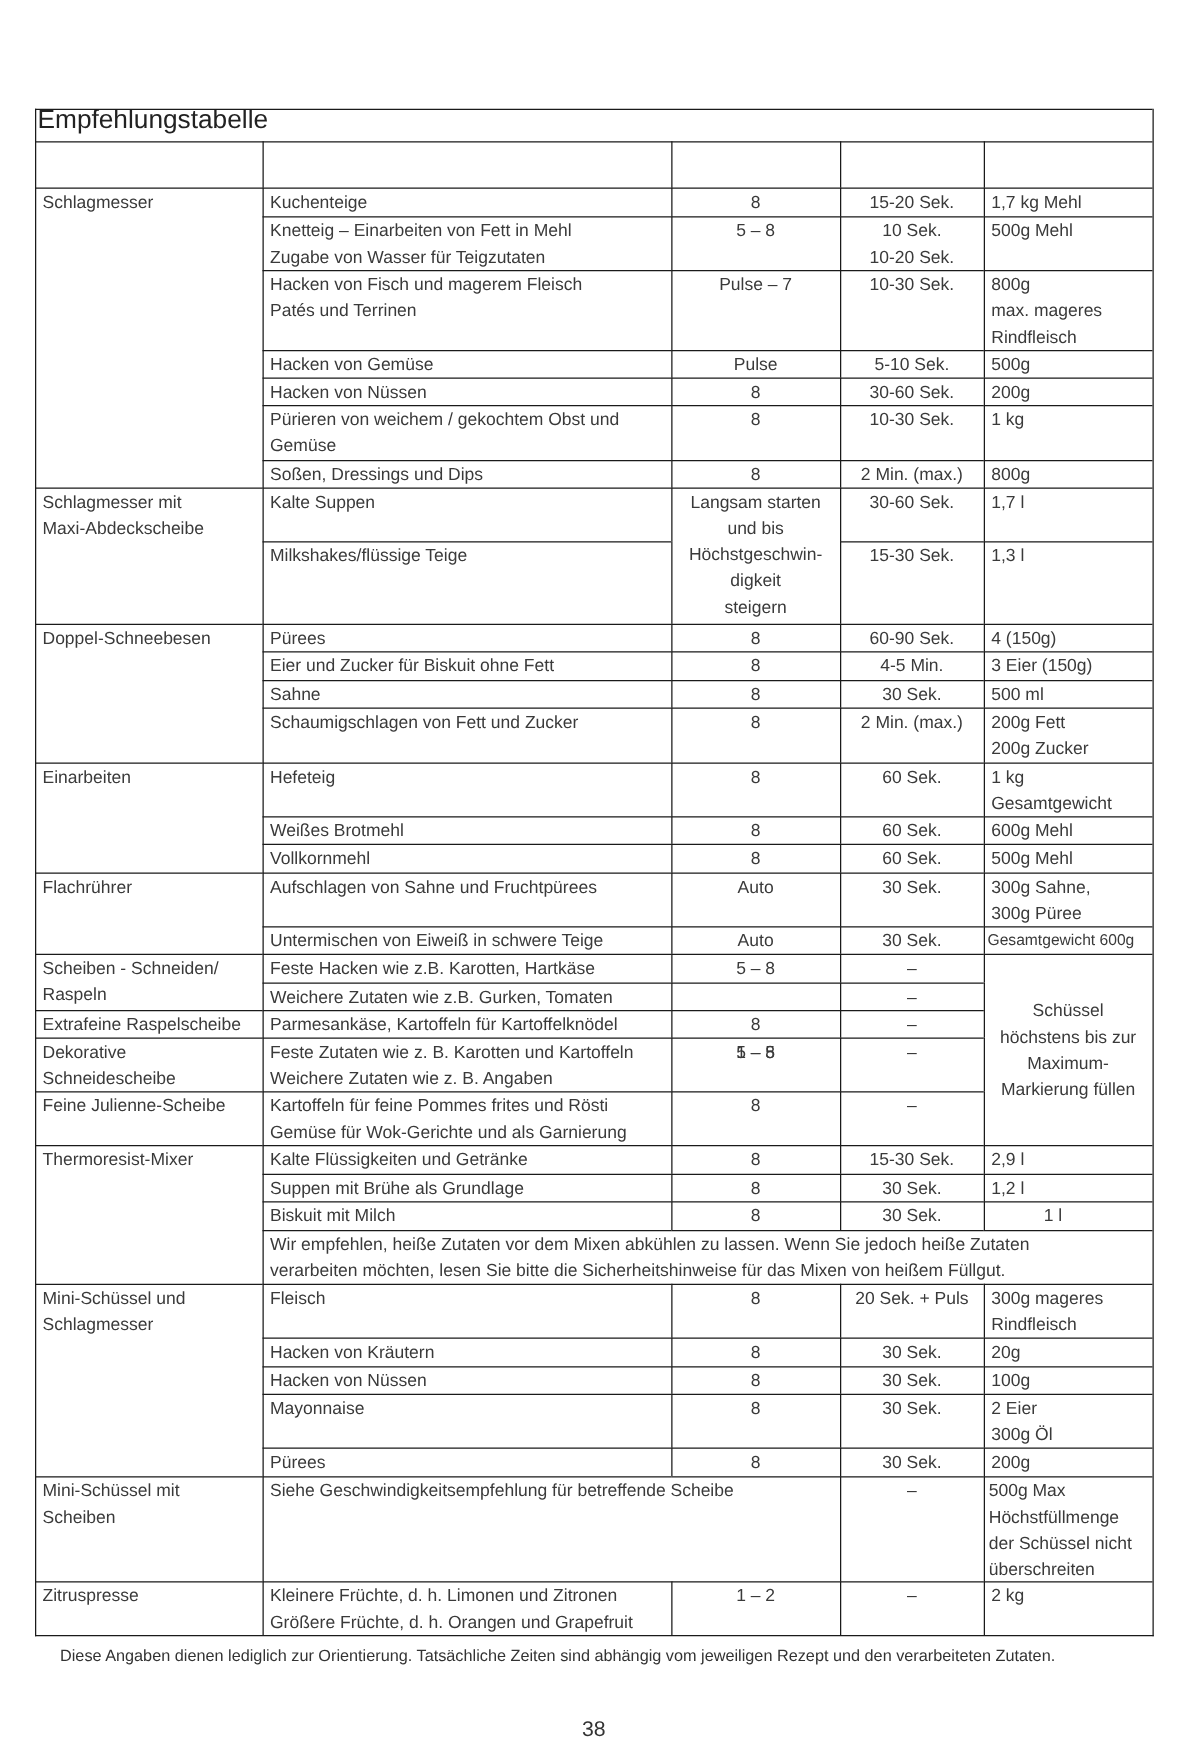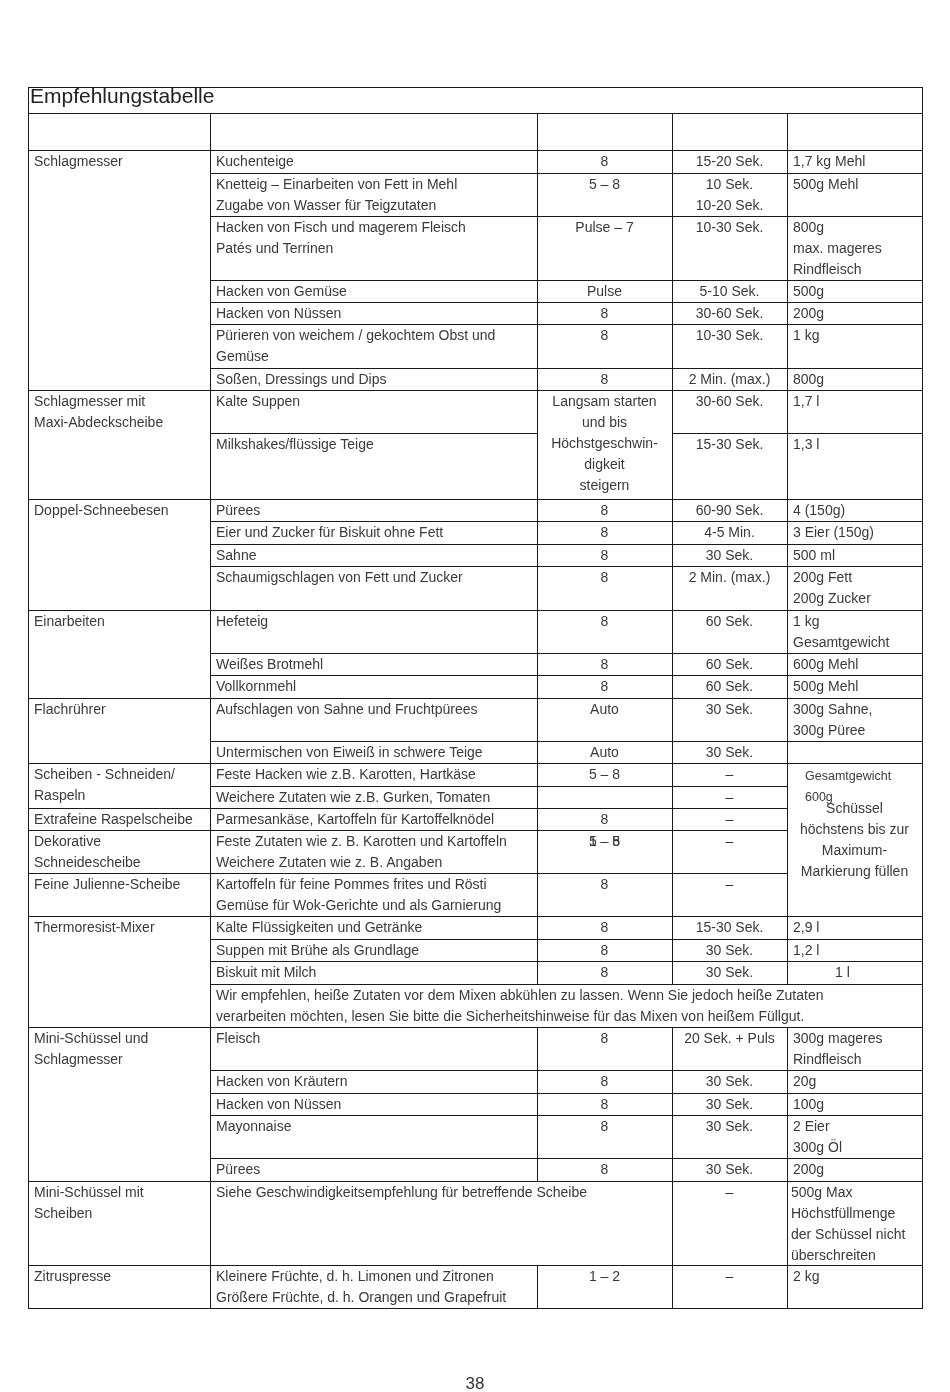--- a/index.html
+++ b/index.html
@@ -264,21 +264,21 @@
       <div class="line" style="left: 210px; top: 741px; width: 327px; height: 1px;"></div>
       <div class="line" style="left: 537px; top: 741px; width: 135px; height: 1px;"></div>
       <div class="line" style="left: 672px; top: 741px; width: 115px; height: 1px;"></div>
       <div class="line" style="left: 787px; top: 741px; width: 135px; height: 1px;"></div>
       <div class="cell " style="left: 210px; top: 741px; width: 327px; height: 22px;">Untermischen von Eiweiß in schwere Teige</div>
       <div class="line" style="left: 537px; top: 741px; width: 1px; height: 22px;"></div>
       <div class="line" style="left: 672px; top: 741px; width: 1px; height: 22px;"></div>
       <div class="line" style="left: 787px; top: 741px; width: 1px; height: 22px;"></div>
       <div class="cell c" style="left: 537px; top: 741px; width: 135px; height: 22px;">Auto</div>
       <div class="cell c" style="left: 672px; top: 741px; width: 115px; height: 22px;">30 Sek.</div>
-      <div class="cell small" style="left: 787px; top: 741px; width: 135px; height: 22px; padding-left: 18px; margin-top: 24px;">Gesamtgewicht 600g</div>
+      <div class="cell small" style="left: 787px; top: 741px; width: 135px; height: 22px; padding-left: 3px;">Gesamtgewicht 600g</div>
       <div class="line" style="left: 210px; top: 763px; width: 327px; height: 1px;"></div>
       <div class="line" style="left: 537px; top: 763px; width: 135px; height: 1px;"></div>
       <div class="line" style="left: 672px; top: 763px; width: 115px; height: 1px;"></div>
       <div class="line" style="left: 787px; top: 763px; width: 135px; height: 1px;"></div>
       <div class="cell " style="left: 210px; top: 763px; width: 327px; height: 23px;">Feste Hacken wie z.B. Karotten, Hartkäse</div>
       <div class="line" style="left: 537px; top: 763px; width: 1px; height: 23px;"></div>
       <div class="line" style="left: 672px; top: 763px; width: 1px; height: 23px;"></div>
       <div class="line" style="left: 787px; top: 763px; width: 1px; height: 23px;"></div>
       <div class="cell c" style="left: 537px; top: 763px; width: 135px; height: 23px;">5 – 8</div>
       <div class="cell c" style="left: 672px; top: 763px; width: 115px; height: 23px;">–</div>
@@ -438,14 +438,15 @@
       <div class="line" style="left: 787px; top: 1265px; width: 135px; height: 1px;"></div>
       <div class="cell " style="left: 210px; top: 1265px; width: 327px; height: 43px;">Kleinere Früchte, d. h. Limonen und Zitronen
 Größere Früchte, d. h. Orangen und Grapefruit</div>
       <div class="line" style="left: 537px; top: 1265px; width: 1px; height: 43px;"></div>
       <div class="line" style="left: 672px; top: 1265px; width: 1px; height: 43px;"></div>
       <div class="line" style="left: 787px; top: 1265px; width: 1px; height: 43px;"></div>
       <div class="cell c" style="left: 537px; top: 1265px; width: 135px; height: 43px;">1 – 2</div>
       <div class="cell c" style="left: 672px; top: 1265px; width: 115px; height: 43px;">–</div>
       <div class="cell " style="left: 787px; top: 1265px; width: 135px; height: 43px;">2 kg</div>
     </div>
+  <div class="footnote">Diese Angaben dienen lediglich zur Orientierung. Tatsächliche Zeiten sind abhängig vom jeweiligen Rezept und den verarbeiteten Zutaten.</div>
   <div class="pageno">38</div>
 </div>
 
 </body></html>

